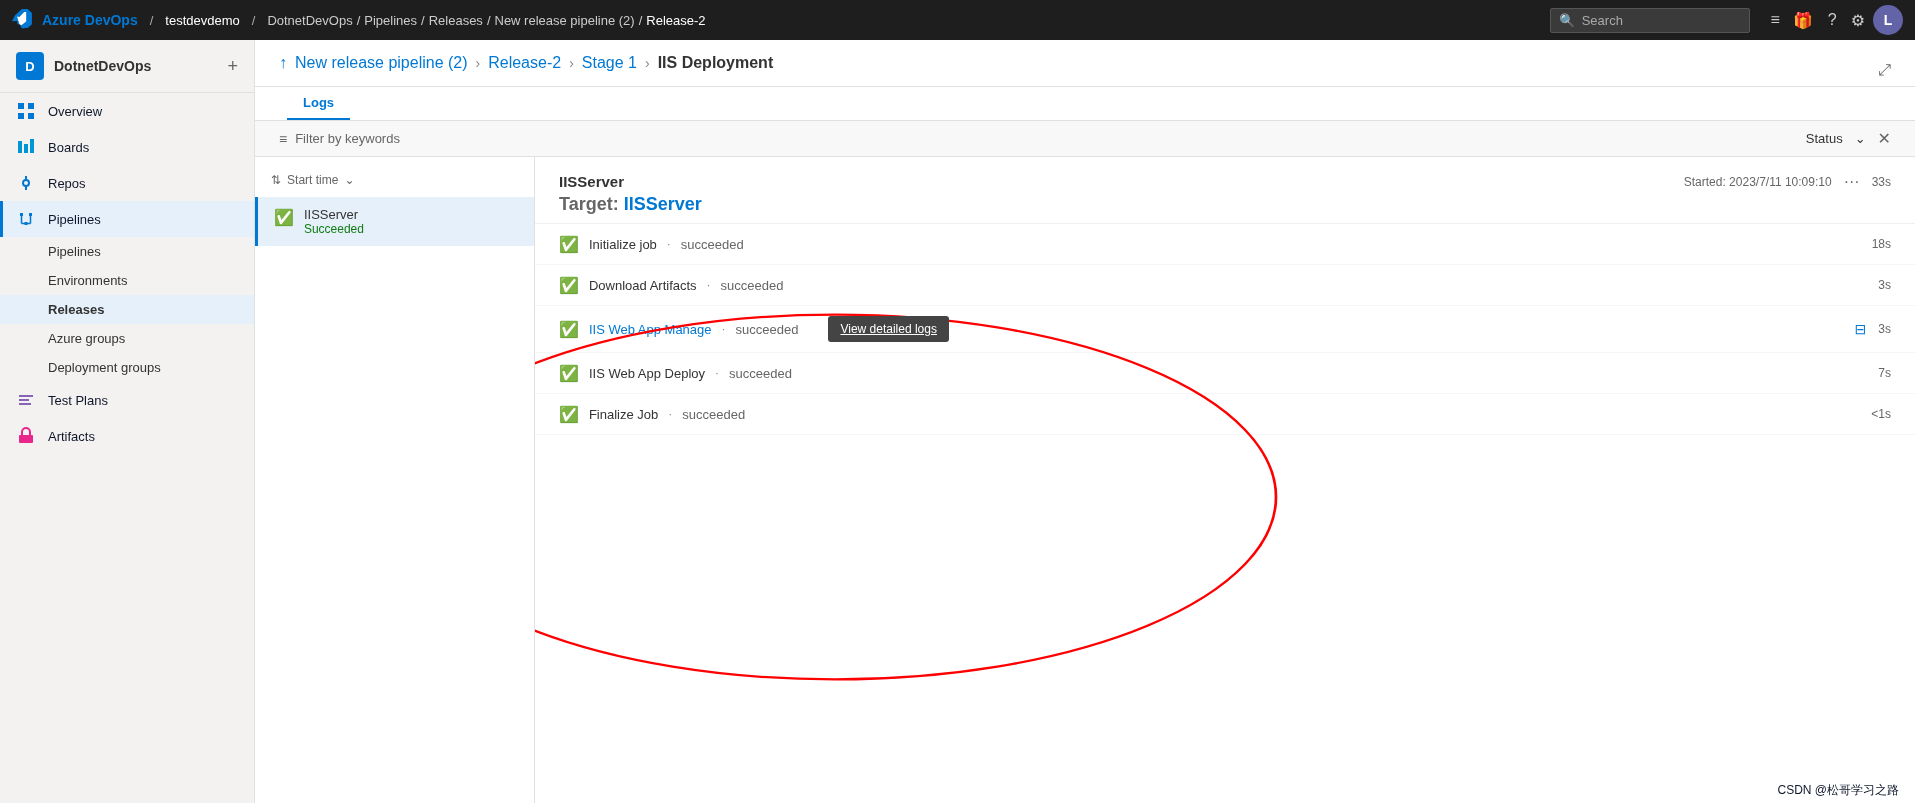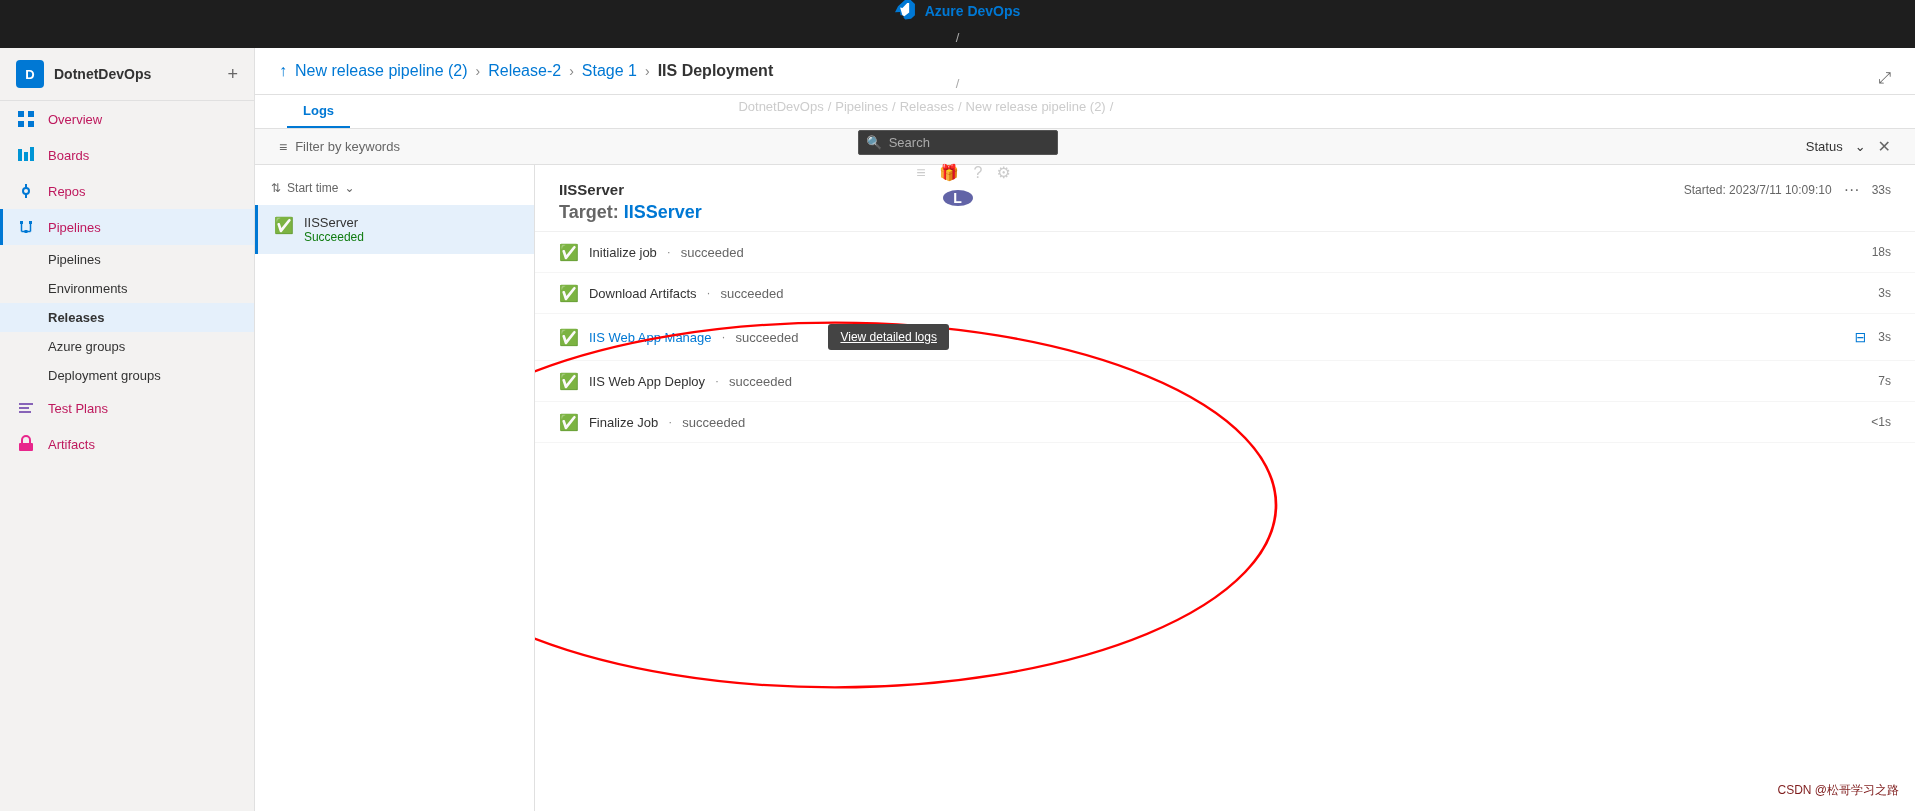--- a/index.html
+++ b/index.html
@@ -1,21 +1,21 @@
 <!DOCTYPE html>
 <html><head>
   <meta charset="utf-8">
   <style>
     * { box-sizing: border-box; margin: 0; padding: 0; }
     body { font-family: 'Segoe UI', Arial, sans-serif; font-size: 13px; background: #fff; color: #333; overflow: hidden; }
 
     
     .topbar {
       display: flex; align-items: center; background: #1e1e1e; color: #fff;
-      height: 48px; padding: 0 12px; gap: 8px; position: relative; z-index: 10; flex-direction: column;
+      height: 40px; padding: 0 12px; gap: 8px; position: relative; z-index: 10;
     }
     .topbar-logo { display: flex; align-items: center; gap: 8px; color: #0078d4; font-size: 14px; font-weight: 600; }
     .topbar-logo svg { width: 22px; height: 22px; }
     .topbar-org { color: #fff; font-size: 13px; }
     .topbar-sep { color: #aaa; margin: 0 4px; }
     .topbar-breadcrumb { display: flex; align-items: center; gap: 4px; font-size: 13px; color: #ccc; }
     .topbar-breadcrumb a { color: #ccc; text-decoration: none; }
     .topbar-breadcrumb .current { color: #fff; }
     .topbar-spacer { flex: 1; }
     .topbar-search {
@@ -42,21 +42,21 @@
     }
     .sidebar-org-icon {
       width: 28px; height: 28px; background: #0078d4; border-radius: 4px;
       display: flex; align-items: center; justify-content: center; color: #fff; font-weight: 700; font-size: 13px;
     }
     .sidebar-org-name { font-weight: 600; font-size: 14px; flex: 1; }
     .sidebar-add { cursor: pointer; color: #666; font-size: 18px; }
 
     .sidebar-item {
       display: flex; align-items: center; gap: 12px; padding: 8px 16px;
-      cursor: pointer; color: #be185d; text-decoration: none;
+      cursor: pointer; color: #0f172a; text-decoration: none;
     }
     .sidebar-item.active { background: #e5f0fb; border-left: 3px solid #0078d4; padding-left: 13px; }
     .sidebar-item .icon { width: 20px; height: 20px; display: flex; align-items: center; justify-content: center; flex-shrink: 0; }
     .sidebar-item .label { font-size: 13px; }
 
     .sidebar-subitems { margin-left: 0; }
     .sidebar-subitem {
       display: flex; align-items: center; gap: 12px; padding: 7px 16px 7px 48px;
       cursor: pointer; color: #333; font-size: 13px;
     }
@@ -139,21 +139,21 @@
       top: 50%; transform: translateY(-50%); left: 50%; z-index: 100; text-decoration: underline;
     }
 
     
     .ellipse-overlay {
       position: absolute; pointer-events: none; top: 0; left: 0; width: 100%; height: 100%;
     }
 
     
     .watermark {
-      position: fixed; bottom: 12px; right: 16px; font-size: 12px; color: #7f1d1d;
+      position: fixed; bottom: 12px; right: 16px; font-size: 12px; color: #0f172a;
       z-index: 999;
     }
   </style>
 </head>
 <body>
 
 <div class="topbar">
   <div class="topbar-logo">
     <svg viewBox="0 0 32 32" fill="none" xmlns="http://www.w3.org/2000/svg">
       <path d="M0 17.8L4.4 9l10-9h8.4L29 5.8V22l-5.6 5.2-8.6 1.2-2.4-3V22H8l-.6-4.4L0 17.8z" fill="#0078d4"></path>

